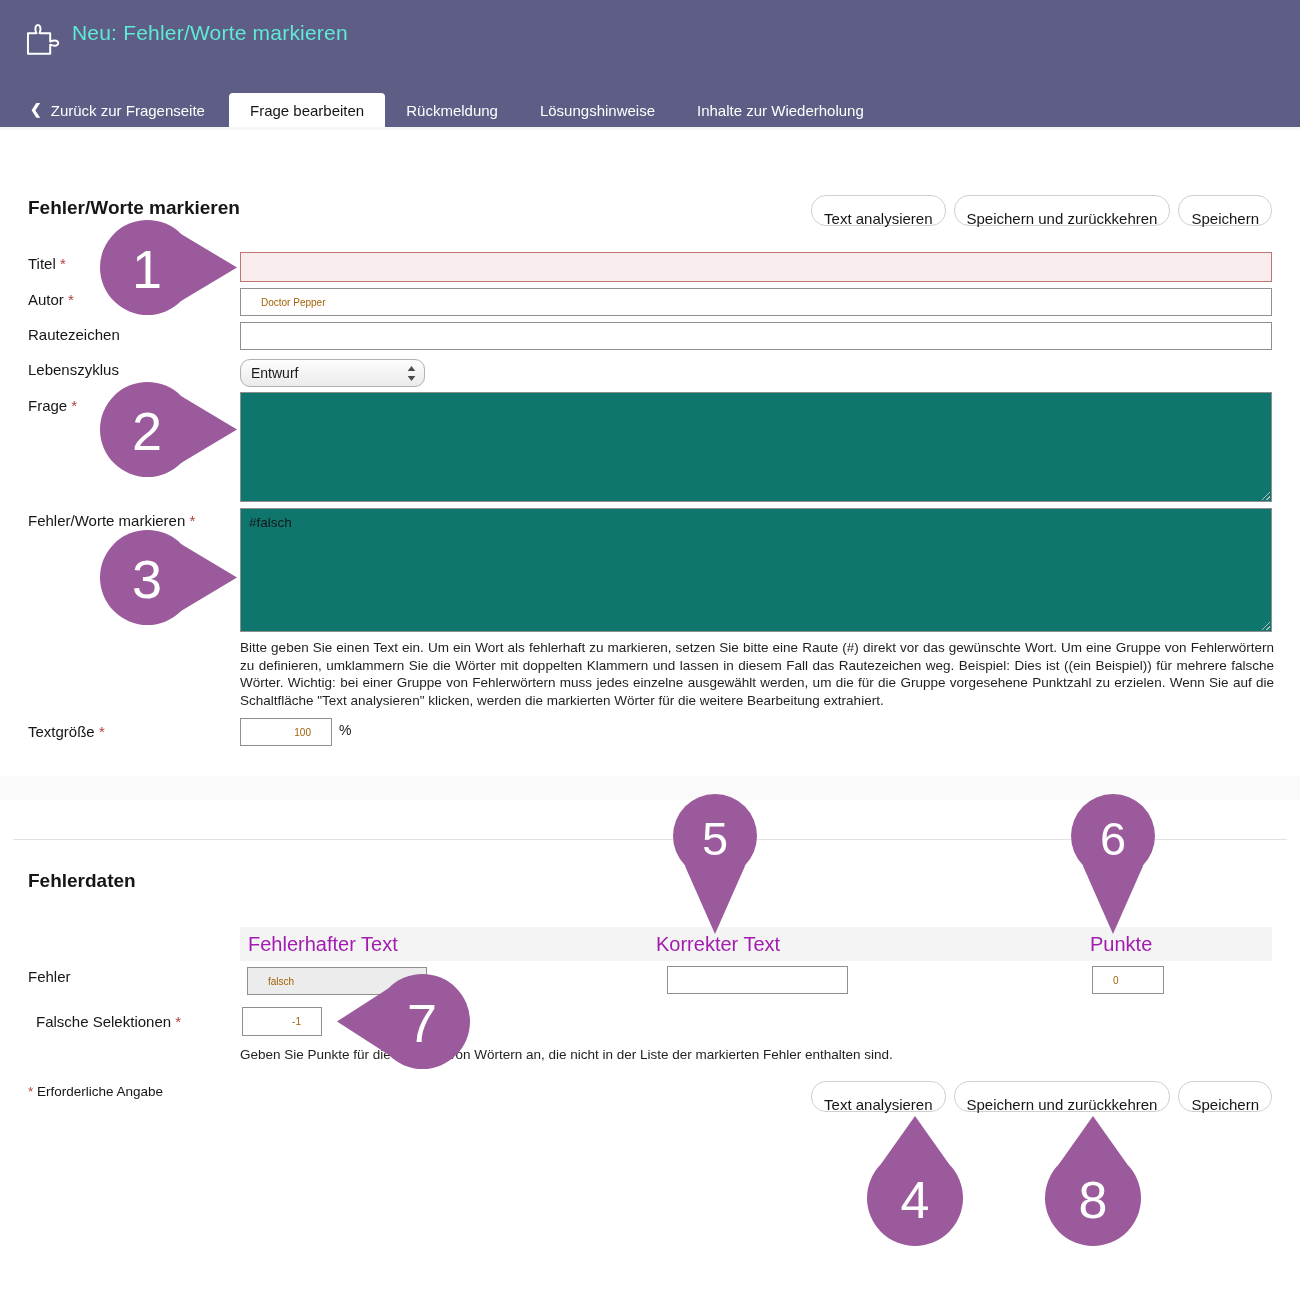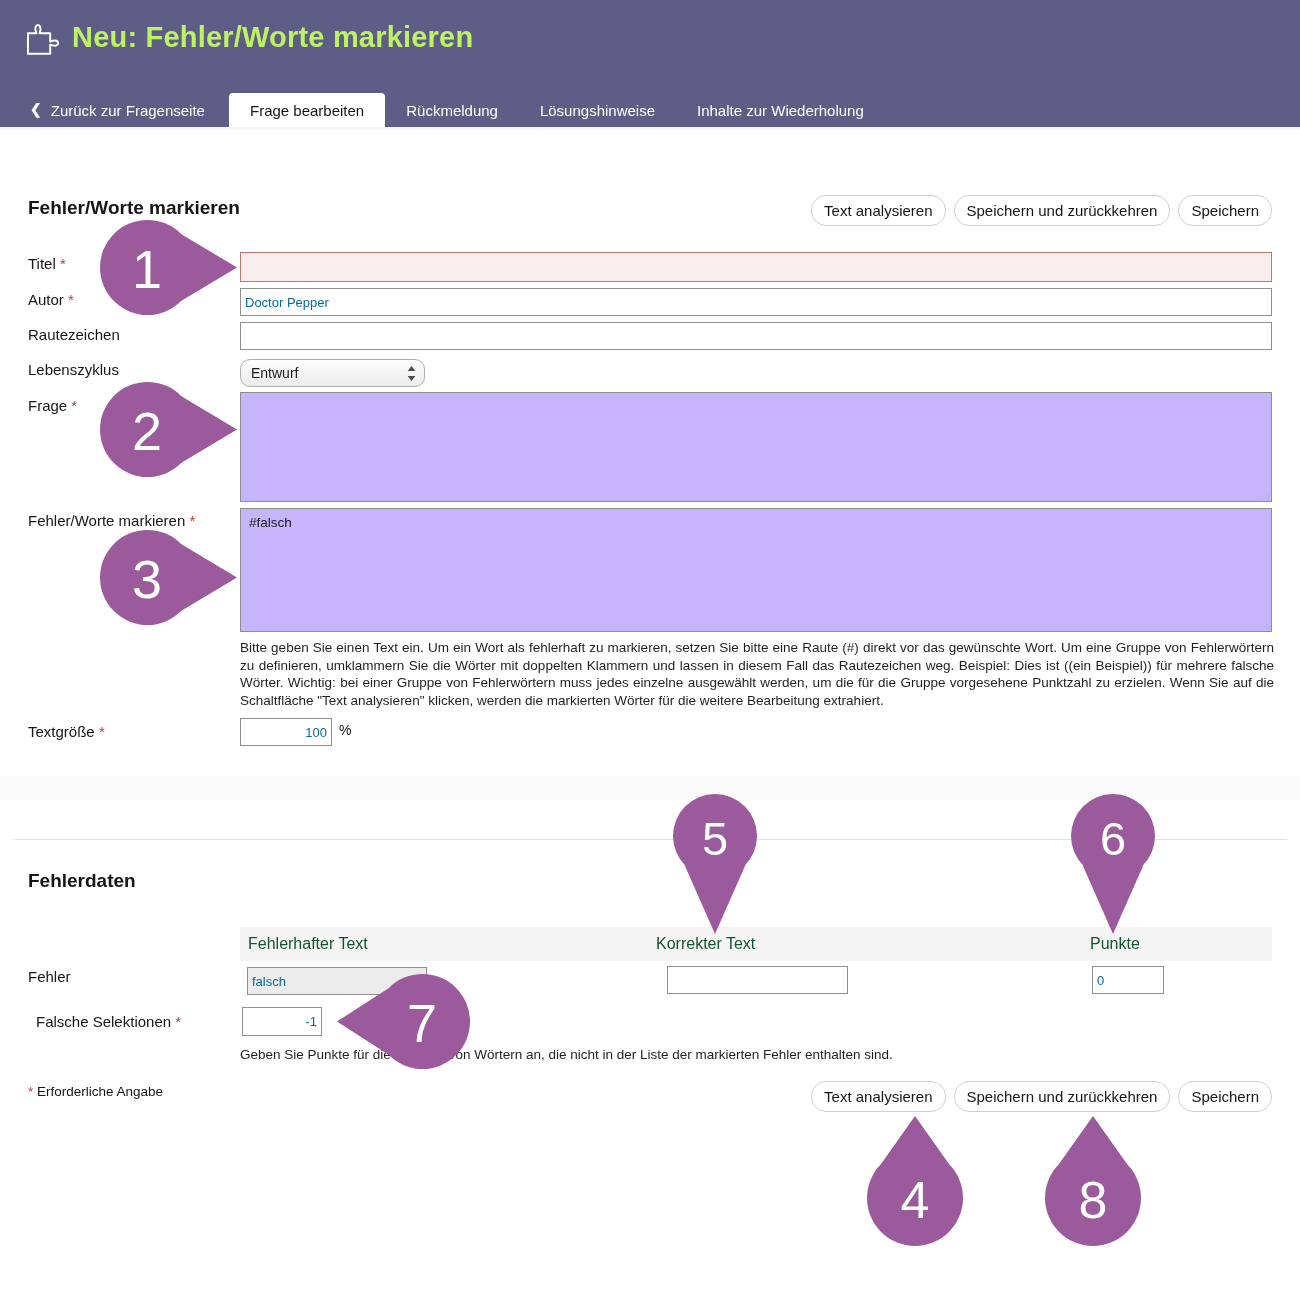--- a/index.html
+++ b/index.html
@@ -4,60 +4,60 @@
 <style>
   * { margin:0; padding:0; box-sizing:border-box; }
   html,body { background:#fff; }
   body { font-family:"Liberation Sans", sans-serif; color:#1a1a1a; }
   .page { position:relative; width:1300px; height:1300px; background:#fff; overflow:hidden; }
 
   
   .topbar { position:absolute; left:0; top:0; width:1300px; height:127px; background:#5d5d85; }
   .topbar-strip { position:absolute; left:0; top:127px; width:1300px; height:3px; background:#f6f6f6; }
   .puzzle { position:absolute; left:18px; top:14px; }
-  .app-title { position:absolute; left:72px; top:21px; font-size:29px; font-weight:700; color:#bef264; letter-spacing:.2px; }
+  .app-title { position:absolute; left:72px; top:21px; font-size:21px; font-weight:400; color:#5eead4; letter-spacing:.2px; }
 
   .tabs { position:absolute; left:30px; top:93px; height:34px; display:flex; align-items:stretch; }
   .tab-back { display:flex; align-items:center; gap:9px; padding:0 24px 0 0; color:#fff; font-size:15px; cursor:pointer; }
   .chev { font-size:14px; font-weight:700; line-height:1; position:relative; top:-1px; }
   .tab { display:flex; align-items:center; padding:0 21px; color:#fff; font-size:15px; cursor:pointer; }
   .tab.active { background:#fff; color:#161616; border-radius:4px 4px 0 0; }
 
   
   .h2 { position:absolute; left:28px; font-size:19px; font-weight:700; color:#161616; }
   .btnrow { position:absolute; right:28px; display:flex; gap:8px; }
-  .btn { height:31px; line-height:29px; padding:0 12px; background:#fff; border:1px solid #cfcfcf;
+  .btn { height:31px; line-height:29px; padding:8px 12px; background:#fff; border:1px solid #cfcfcf;
          border-radius:15px; font-size:15px; color:#161616; cursor:pointer; white-space:nowrap;
          font-family:"Liberation Sans", sans-serif; }
 
   
   .lbl { position:absolute; left:28px; font-size:15px; color:#161616; }
   .star { color:#b23f3f; }
-  .txt { position:absolute; border:1px solid #8f8f8f; background:#fff; font-size:13px; color:#0369a1;
-         padding:0 4px; font-family:"Liberation Sans", sans-serif; }
+  .txt { position:absolute; border:1px solid #8f8f8f; background:#fff; font-size:10px; color:#a16207;
+         padding:0 20px; font-family:"Liberation Sans", sans-serif; }
   .txt.err { background:#f9ecec; border:1px solid #c07474; }
   .txt.num { text-align:right; }
   .txt.dis { background:#ececec; }
-  .ta { position:absolute; border:1px solid #8f8f8f; background:#c4b5fd; font-size:13.5px; color:#161616;
+  .ta { position:absolute; border:1px solid #8f8f8f; background:#0f766e; font-size:13.5px; color:#161616;
         padding:6px 8px; resize:none; font-family:"Liberation Sans", sans-serif; }
   .grip { position:absolute; width:11px; height:11px; z-index:2; pointer-events:none;
           background:repeating-linear-gradient(-45deg, transparent 0 2px, #b9b9b9 2px 3px);
           clip-path:polygon(100% 0, 100% 100%, 0 100%); }
   .help { position:absolute; left:240px; font-size:13.5px; line-height:17.5px; color:#1f1f1f; }
   .unit { position:absolute; font-size:14px; color:#161616; }
 
   .select { position:absolute; left:240px; top:359px; width:185px; height:28px; border:1px solid #b0b0b0;
             border-radius:10px; background:linear-gradient(#fdfdfd,#ebebeb); display:flex; align-items:center;
             justify-content:space-between; padding:0 8px 0 10px; font-size:14px; cursor:pointer; }
 
   .band { position:absolute; left:0; top:776px; width:1300px; height:24px; background:#fafafa; }
   .divider { position:absolute; left:13px; top:839px; width:1274px; height:0; border-top:1px solid #e2e2e2; }
 
   .thead { position:absolute; left:240px; top:927px; width:1032px; height:34px; background:#f4f4f4; }
-  .thead span { position:absolute; top:0; line-height:34px; font-size:16px; color:#14532d; }
+  .thead span { position:absolute; top:0; line-height:34px; font-size:20px; color:#a21caf; }
 
   .footnote { position:absolute; left:28px; top:1084px; font-size:13.5px; color:#161616; }
 
   
   .marker { position:absolute; z-index:20; pointer-events:none; }
   .marker text { fill:#fff; font-family:"Liberation Sans", sans-serif; }
 </style>
 </head>
 <body>
 

